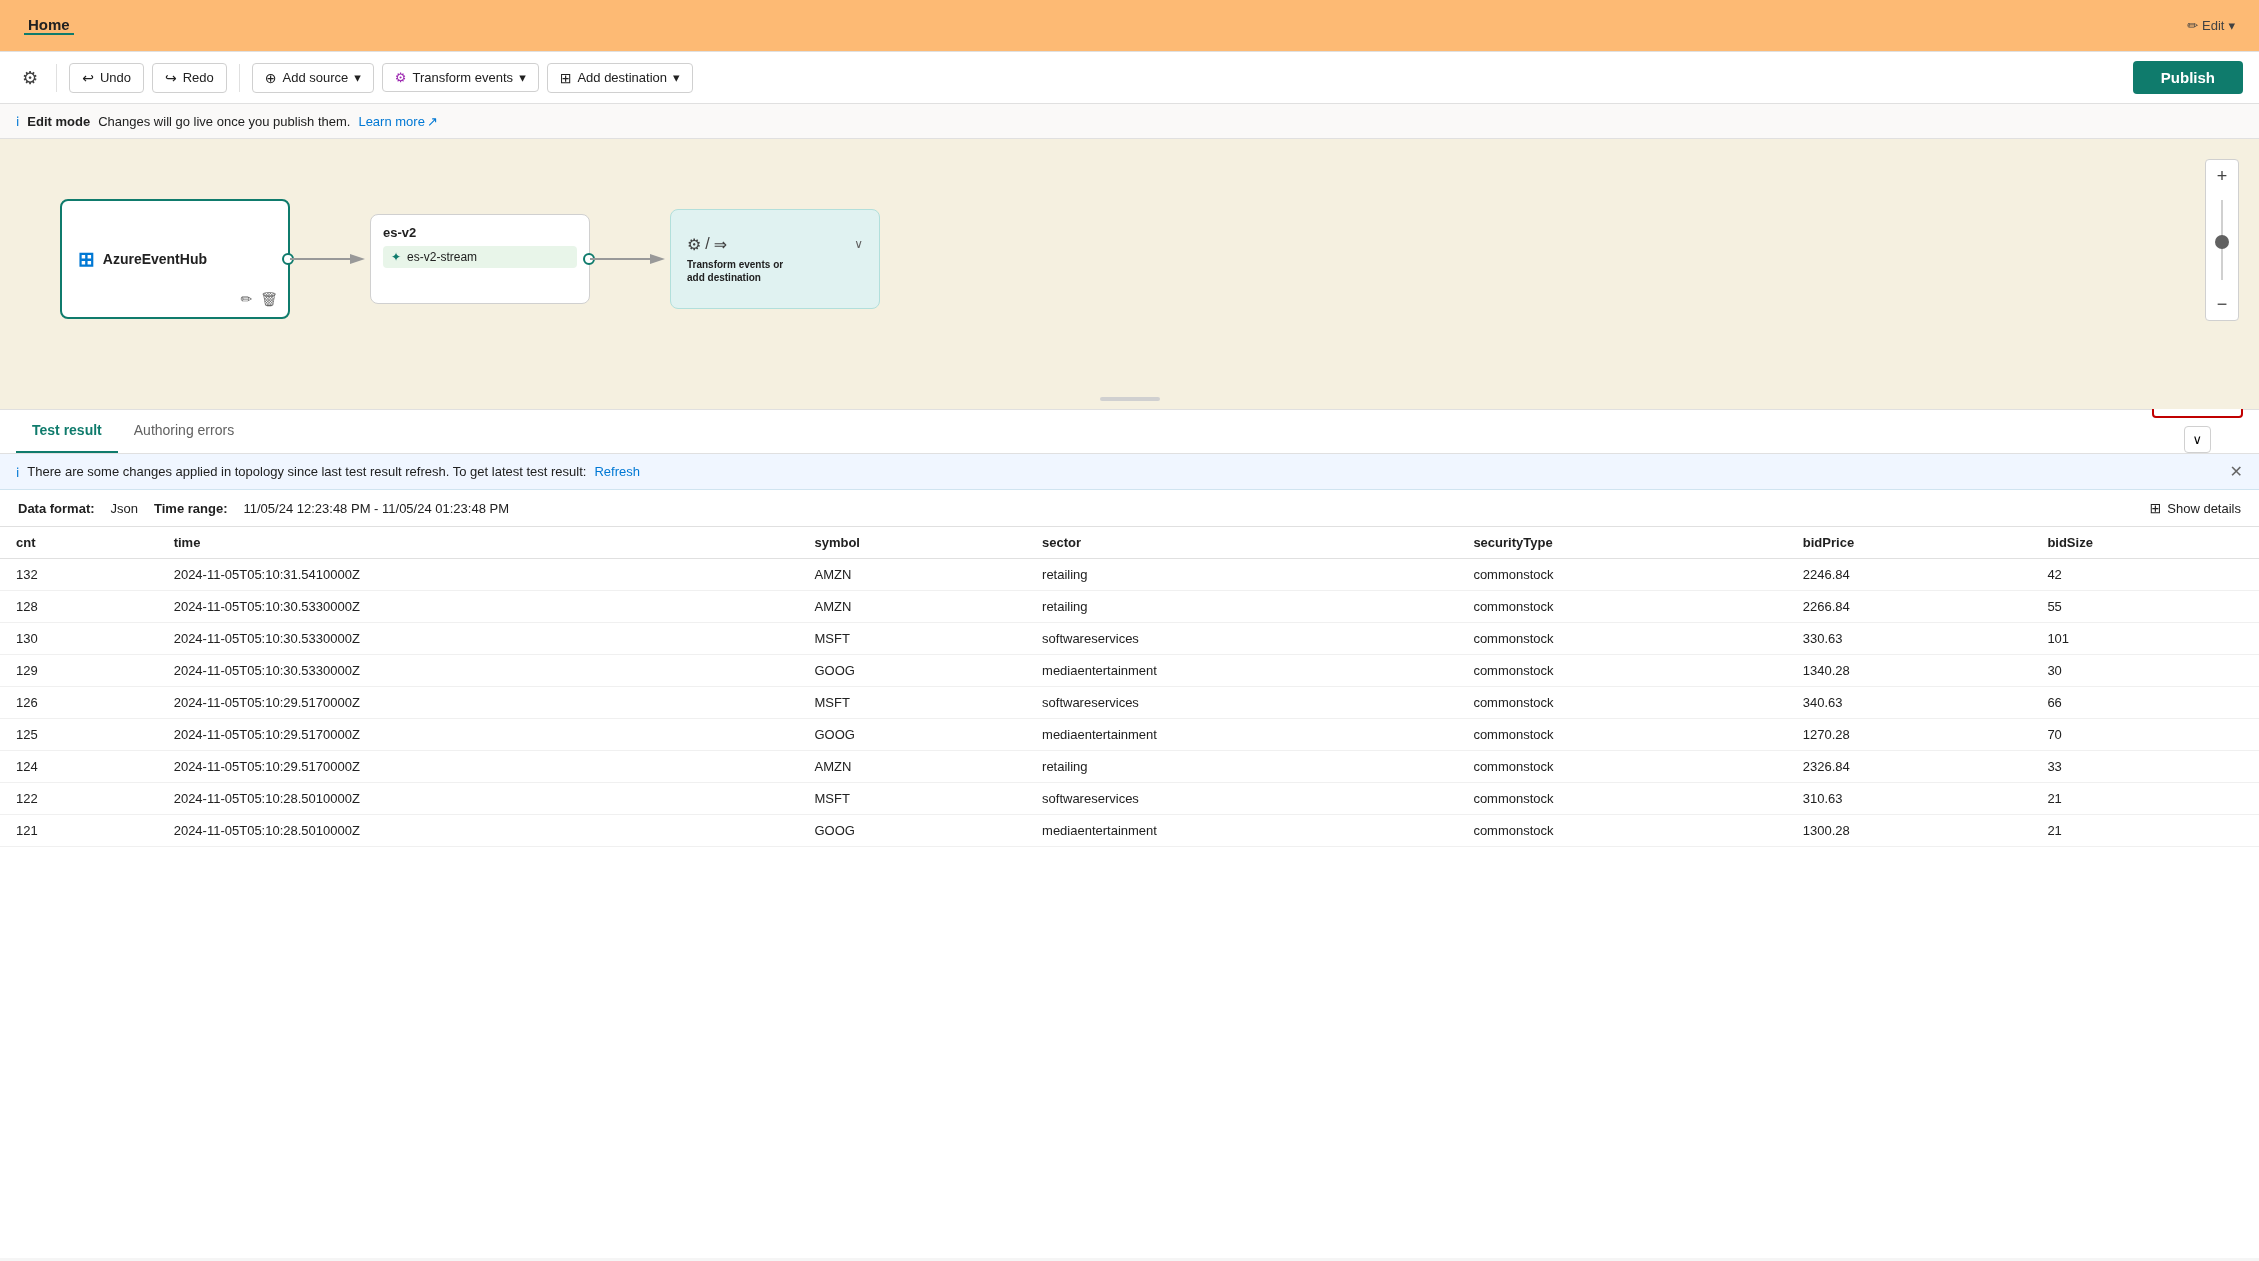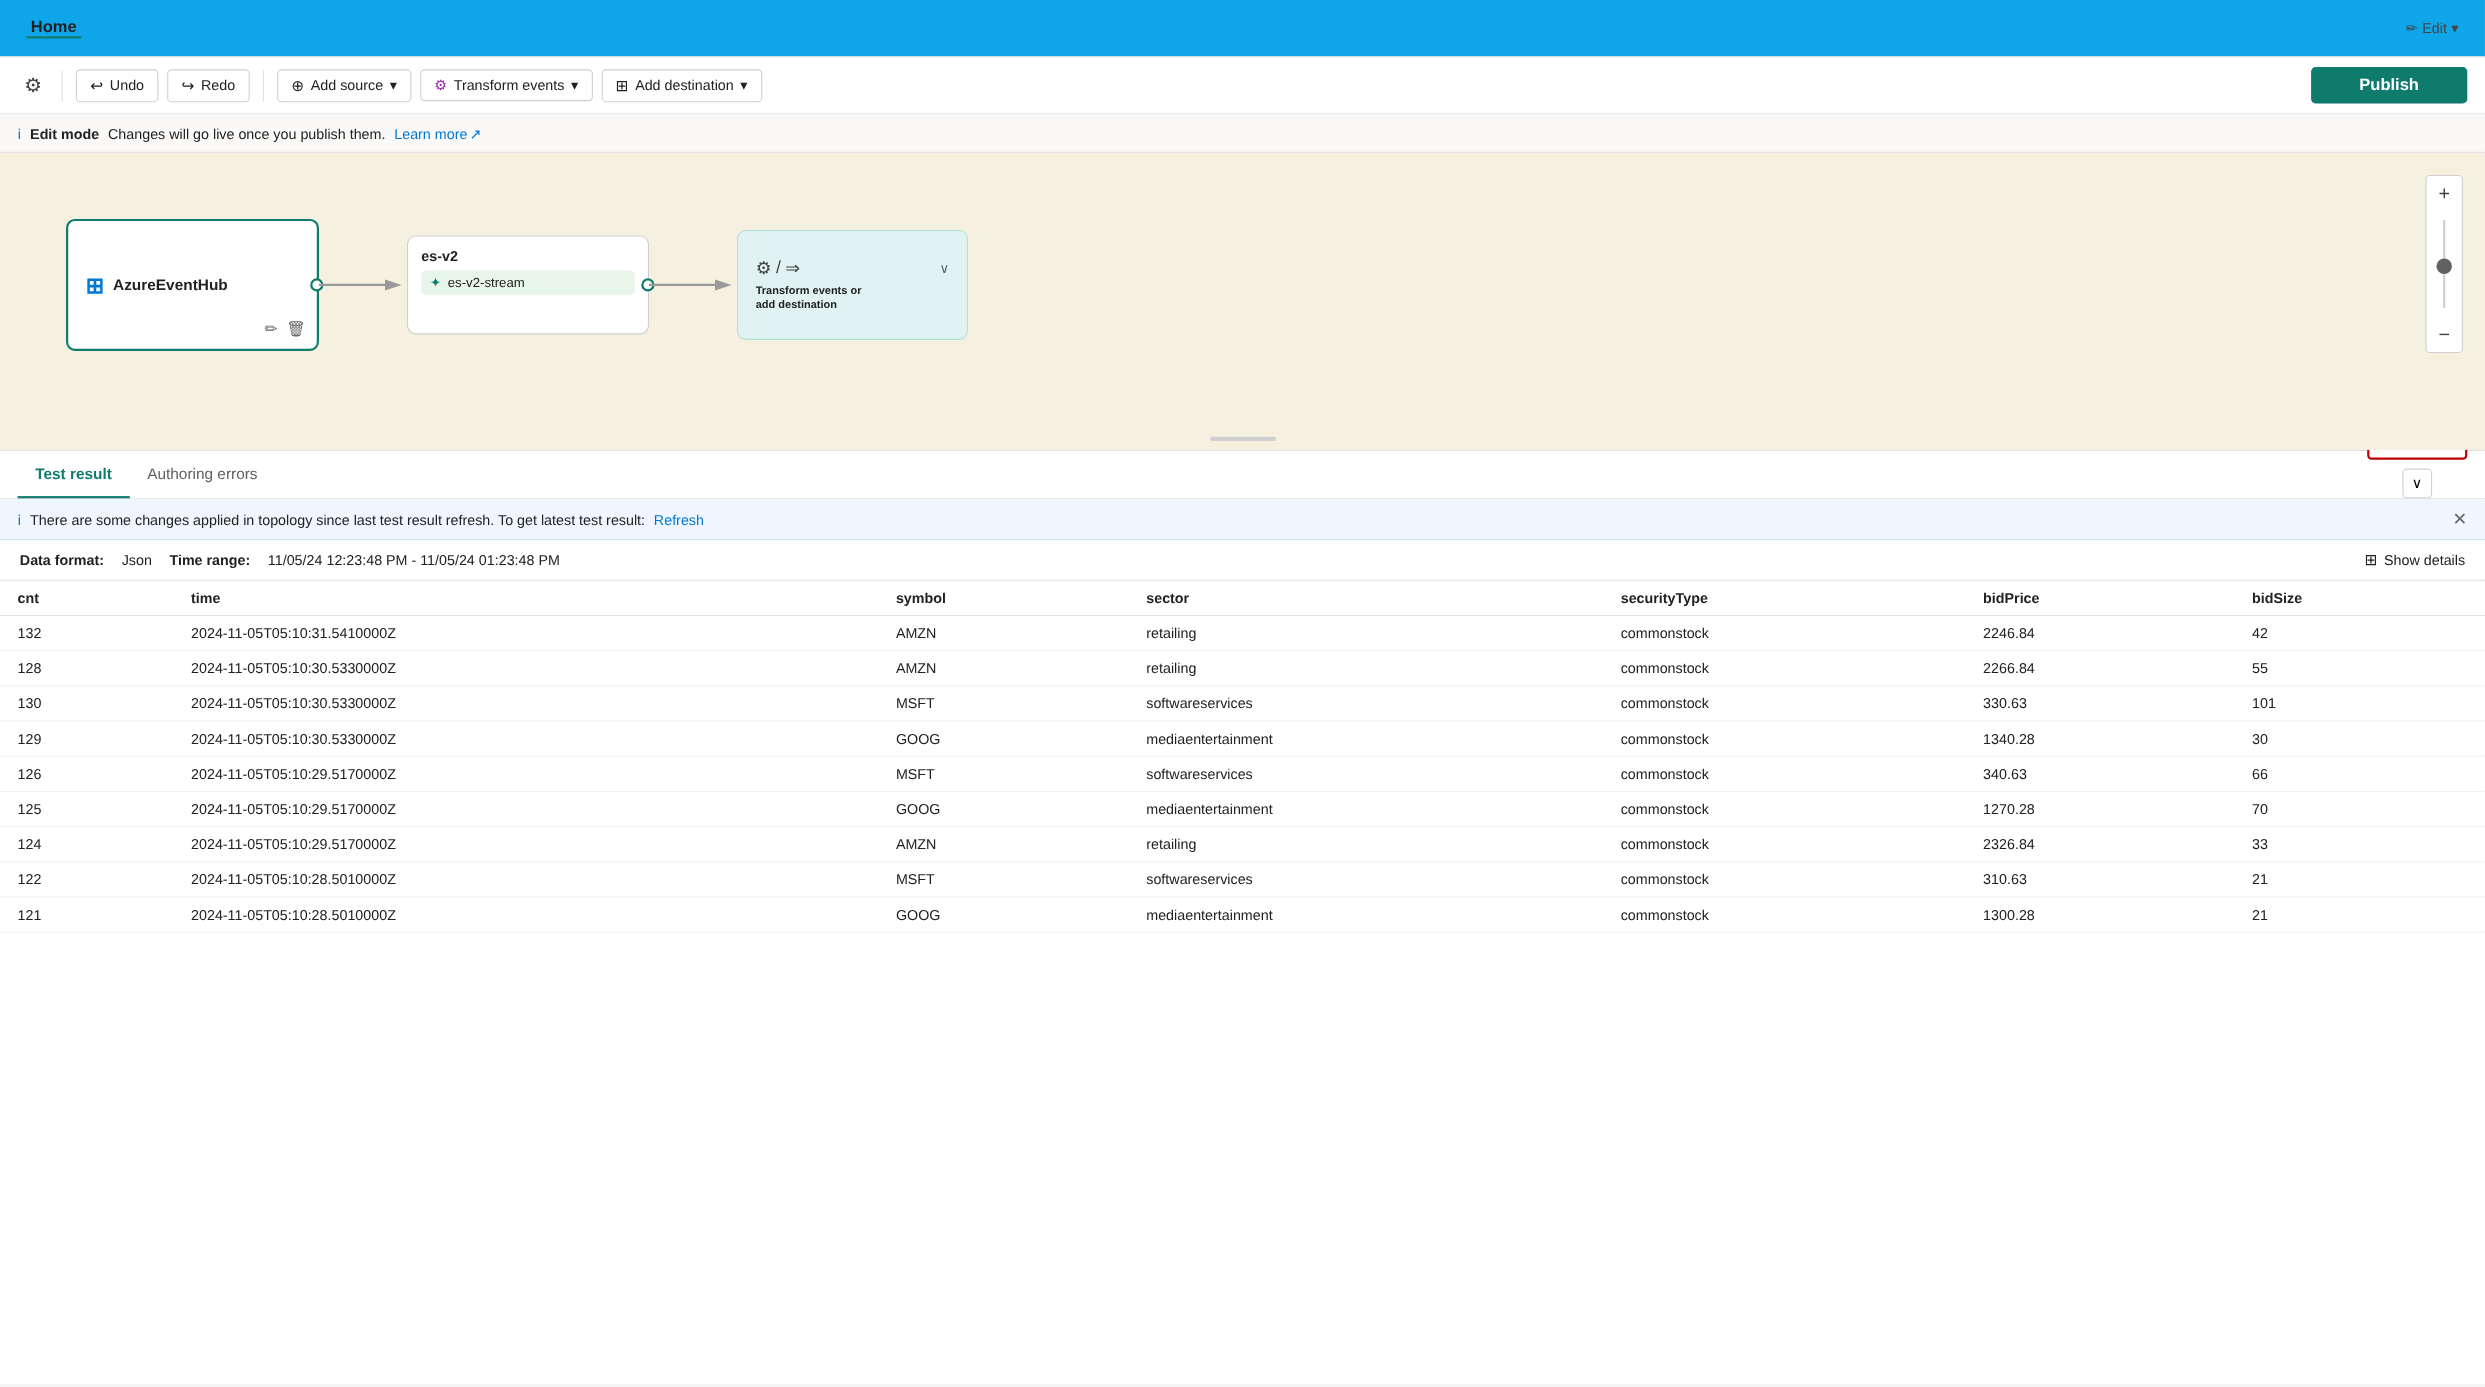--- a/index.html
+++ b/index.html
@@ -1,21 +1,21 @@
 <!DOCTYPE html>
 <html><head>
   <meta charset="utf-8">
   <style>
     * { box-sizing: border-box; margin: 0; padding: 0; }
     body { font-family: 'Segoe UI', Arial, sans-serif; font-size: 13px; background: #f5f5f5; color: #212121; width: 2259px; height: 1261px; overflow: hidden; }
 
     
     .top-nav {
       display: flex; align-items: center; justify-content: space-between;
-      padding: 0 24px; height: 52px; background: #0ea5e9;
+      padding: 0 24px; height: 52px; background: #fdba74;
       border-bottom: 1px solid #e0e0e0;
     }
     .top-nav-left { display: flex; align-items: center; gap: 8px; }
     .home-tab {
       font-size: 15px; font-weight: 600; color: #212121;
       padding: 0 4px; border-bottom: 2px solid #0f7b6c; cursor: pointer;
     }
     .top-nav-right { display: flex; align-items: center; gap: 8px; }
     .edit-btn {
       display: flex; align-items: center; gap: 4px;
@@ -29,21 +29,21 @@
       padding: 8px 16px; background: #fff;
       border-bottom: 1px solid #e0e0e0; height: 52px;
     }
     .toolbar-btn {
       display: flex; align-items: center; gap: 6px;
       padding: 6px 12px; border: 1px solid #d0d0d0; border-radius: 4px;
       background: #fff; cursor: pointer; font-size: 13px; color: #212121;
     }
     .toolbar-spacer { flex: 1; }
     .publish-btn {
-      padding: 8px 44px; background: #0f7b6c; color: #fff;
+      padding: 8px 28px; background: #0f7b6c; color: #fff;
       border: none; border-radius: 4px; cursor: pointer;
       font-size: 15px; font-weight: 600;
     }
     .settings-btn {
       background: none; border: none; cursor: pointer;
       font-size: 18px; color: #424242; padding: 6px;
     }
     .divider-v { width: 1px; height: 28px; background: #e0e0e0; margin: 0 4px; }
 
     

